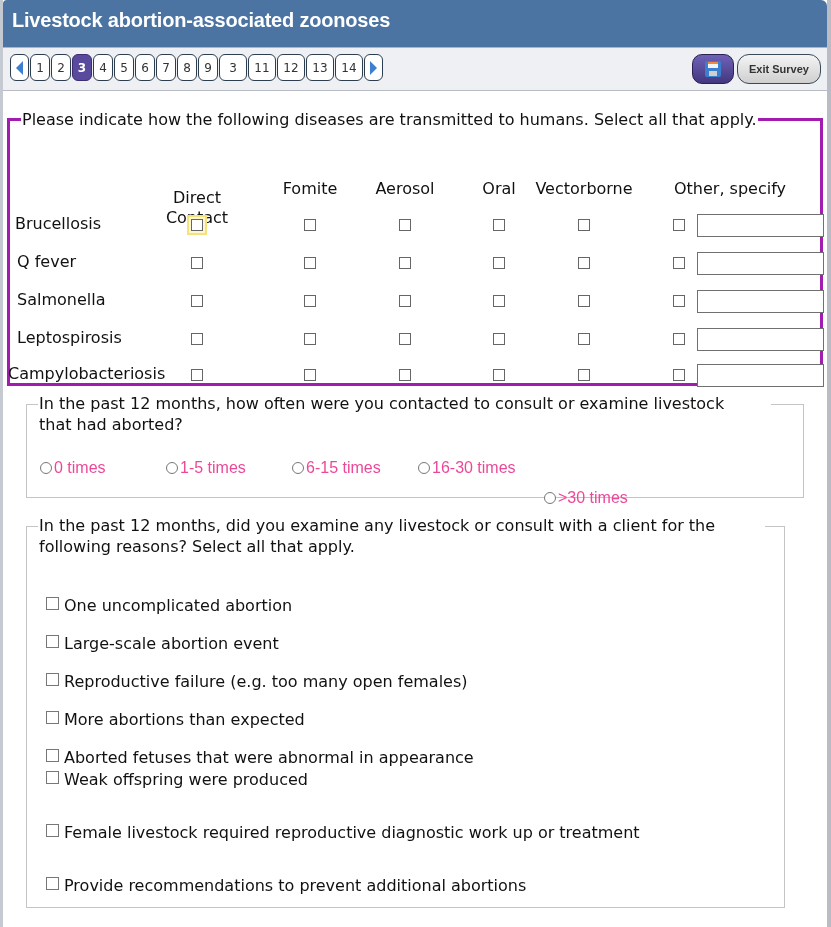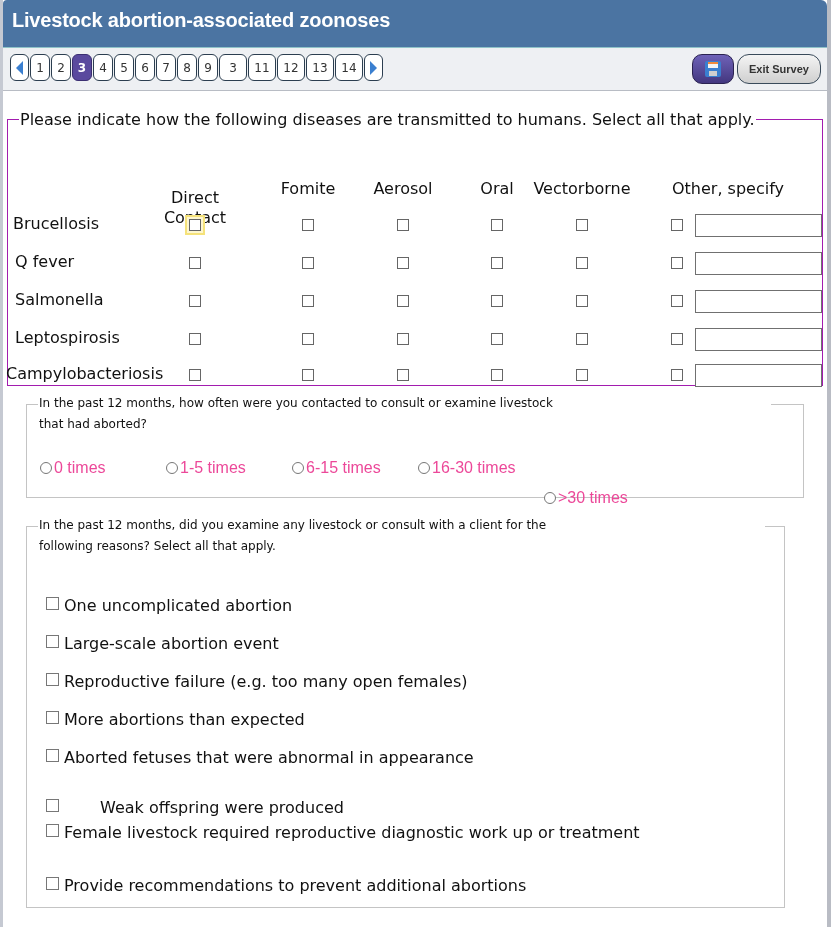--- a/index.html
+++ b/index.html
@@ -16,27 +16,27 @@
   .pg.active { background:#5a4a9e; color:#fff; font-weight:bold; border-color:#3b2f72; }
   .pg.arrow { min-width:19px; }
   .tri-left { width:0; height:0; border-top:7px solid transparent; border-bottom:7px solid transparent; border-right:7px solid #3a7fd0; }
   .tri-right { width:0; height:0; border-top:7px solid transparent; border-bottom:7px solid transparent; border-left:7px solid #3a7fd0; }
   .save-btn { position:absolute; left:689px; top:6px; width:42px; height:30px; border-radius:10px; background:linear-gradient(#6e62b8,#43377f); border:1px solid #2a2250; box-sizing:border-box; display:flex; align-items:center; justify-content:center; cursor:pointer; }
   .floppy { width:16px; height:16px; background:#3a7fd0; border-radius:2px; position:relative; }
   .floppy:before { content:""; position:absolute; left:3px; top:1px; width:10px; height:6px; background:#f4f4f4; border-top:2px solid #f08a3c; box-sizing:border-box; }
   .floppy:after { content:""; position:absolute; left:4px; top:10px; width:8px; height:5px; background:#cfcfcf; }
   .exit-btn { position:absolute; left:734px; top:6px; width:84px; height:30px; border-radius:12px; background:linear-gradient(#f4f4f4,#cfcfcf); border:1px solid #394a5a; box-sizing:border-box; font-family:"Liberation Sans", sans-serif; font-weight:bold; font-size:11px; color:#333; display:flex; align-items:center; justify-content:center; cursor:pointer; }
 
-  fieldset { position:absolute; border:1px solid #a21caf; margin:0; padding:0; box-sizing:border-box; }
+  fieldset { position:absolute; border:3px solid #a21caf; margin:0; padding:0; box-sizing:border-box; }
   legend { font-size:16px; color:#111; padding:0 1px; margin-left:10px; }
   .q1 { left:7px; top:110px; width:816px; height:276px; }
   .q1 legend { margin-left:11px; }
   .q2 { left:26px; top:394px; width:778px; height:104px; }
   .q3 { left:26px; top:516px; width:759px; height:392px; }
-  .legend-multi { position:absolute; background:#fff; font-size:12px; line-height:21px; padding:0 2px 0 1px; }
+  .legend-multi { position:absolute; background:#fff; font-size:16px; line-height:21px; padding:0 2px 0 1px; }
   .q2 .legend-multi { left:12px; top:-1px; width:730px; }
   .q3 .legend-multi { left:12px; top:-1px; width:724px; }
 
   .txt { position:absolute; font-size:16px; color:#111; white-space:nowrap; }
   .colhead { position:absolute; font-size:16px; text-align:center; line-height:20px; color:#111; }
   .cb { position:absolute; width:12px; height:12px; border:1px solid #666; background:#fff; box-sizing:border-box; cursor:pointer; }
   .cb.focused { outline:2px solid #f5e27a; outline-offset:2px; box-shadow:0 0 0 4px #fdf6cf; }
   .tin { position:absolute; width:127px; height:23px; border:1px solid #707070; box-sizing:border-box; background:#fff; }
   .radio-item { position:absolute; display:flex; align-items:center; font-family:"Liberation Sans", sans-serif; font-size:16px; color:#ec4899; cursor:pointer; }
   .radio { width:12px; height:12px; border:1px solid #777; border-radius:50%; box-sizing:border-box; margin-right:2px; background:#fff; }
@@ -198,21 +198,21 @@
           <span>Reproductive failure (e.g. too many open females)</span>
         </div>
         <div class="check-item" style="top: 193.7px;">
           <span class="cb"></span>
           <span>More abortions than expected</span>
         </div>
         <div class="check-item" style="top: 231.6px;">
           <span class="cb"></span>
           <span>Aborted fetuses that were abnormal in appearance</span>
         </div>
-        <div class="check-item" style="top: 282px; gap: 36px;">
+        <div class="check-item" style="top: 254px;">
           <span class="cb"></span>
           <span>Weak offspring were produced</span>
         </div>
         <div class="check-item" style="top: 307.4px;">
           <span class="cb"></span>
           <span>Female livestock required reproductive diagnostic work up or treatment</span>
         </div>
         <div class="check-item" style="top: 360px;">
           <span class="cb"></span>
           <span>Provide recommendations to prevent additional abortions</span>

